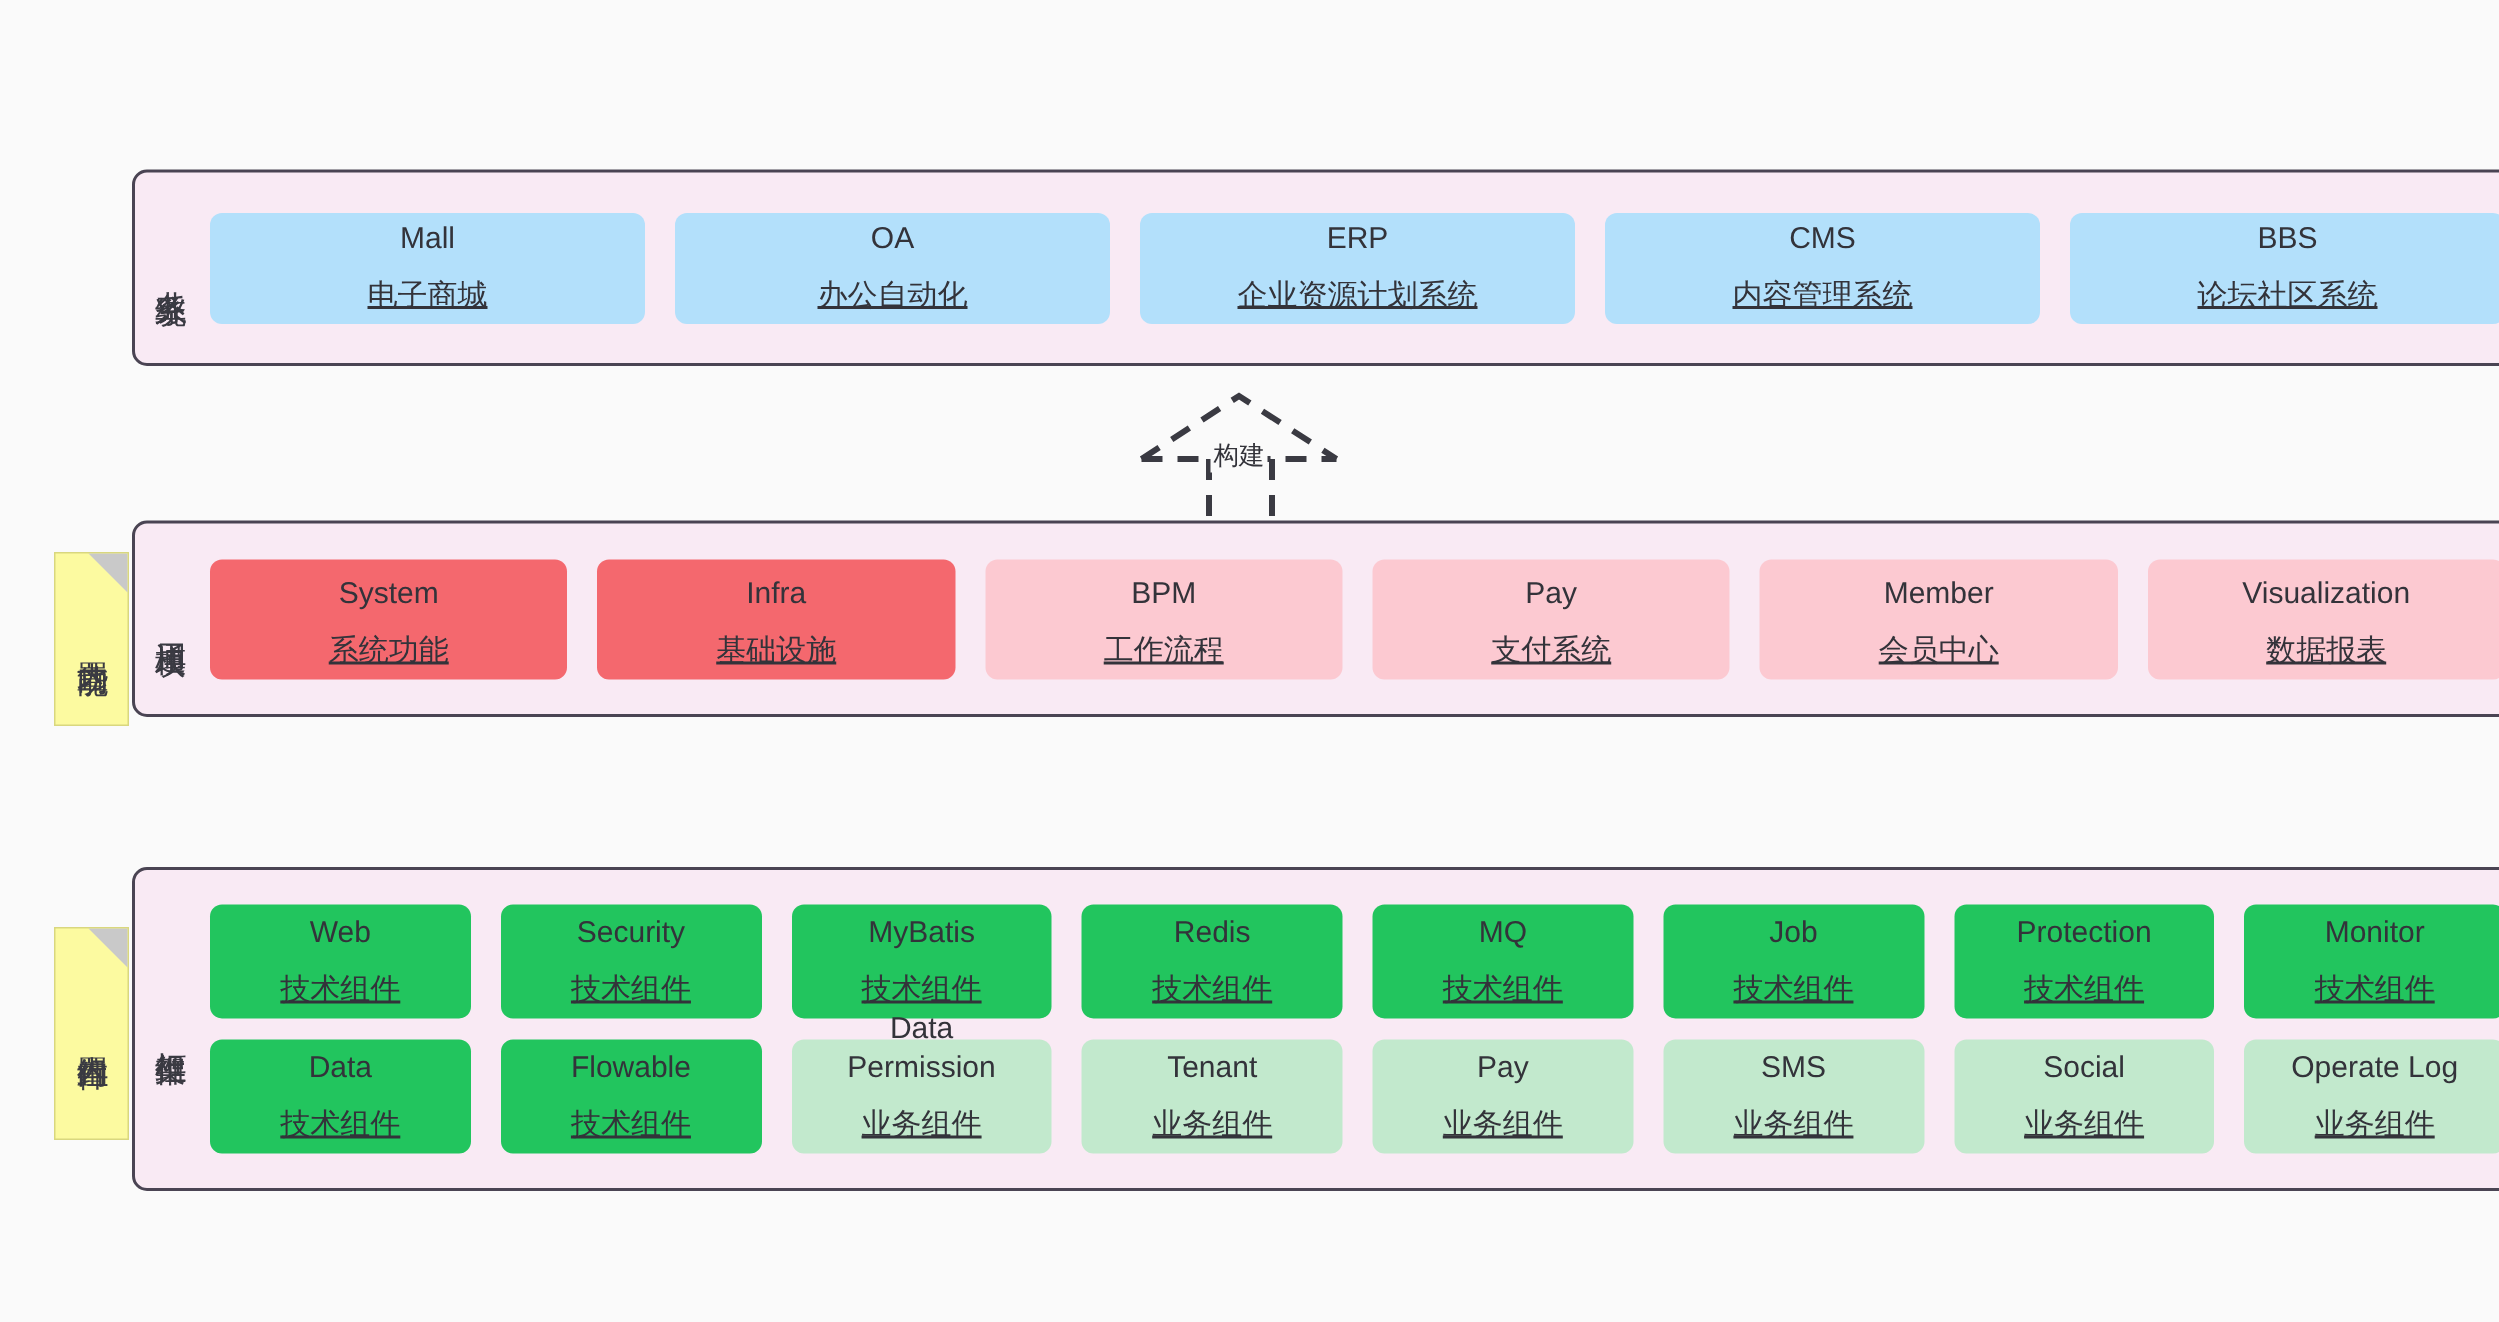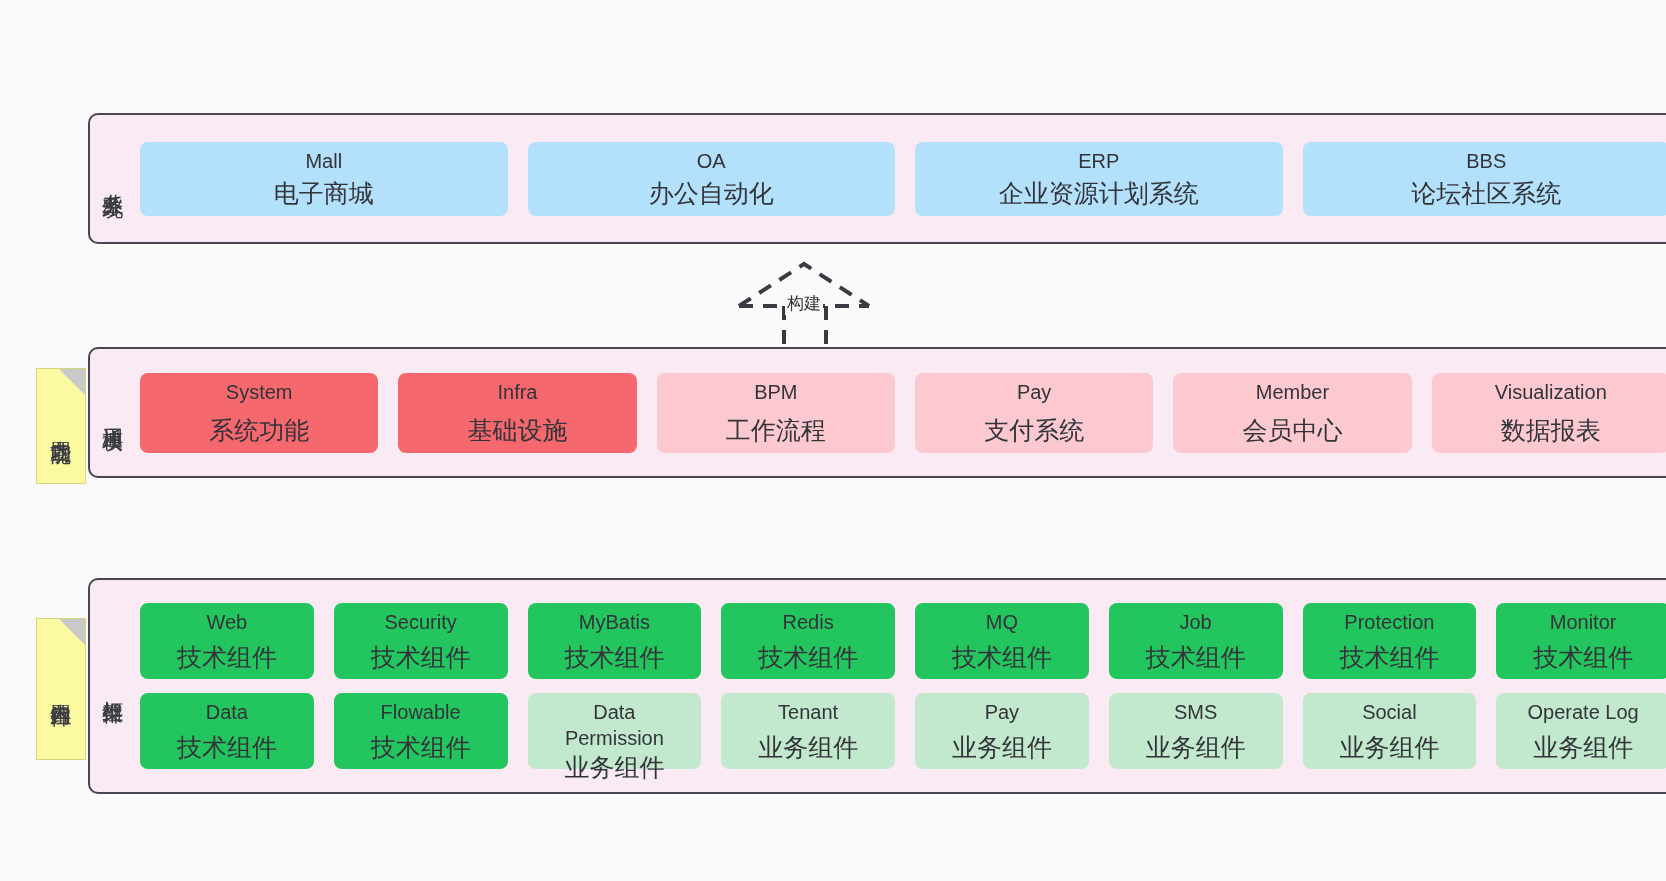--- a/index.html
+++ b/index.html
@@ -52,28 +52,29 @@
   }
 
   
   .node{
     flex:1 1 0;
     min-width:0;
     border-radius:8px;
     display:flex;
     flex-direction:column;
     align-items:center;
-    justify-content:space-between;
+    justify-content:flex-end;
     text-align:center;
     color:#33333a;
     padding:6px 16px;
     box-sizing:border-box;
+    gap:12px;
   }
   .node .t1{font-size:20px;line-height:1.3;}
-  .node .t2{font-size:25px;line-height:1.3;}
+  .node .t2{font-size:20px;line-height:1.3;text-decoration:underline;}
 
   .blue{background:#b3e0fb;}
   .red{background:#f4686e;}
   .pink{background:#fcc9d1;}
   .green{background:#22c55e;}
   .lgreen{background:#c2e9cd;}
 
   
   .note{
     position:absolute;
@@ -126,28 +127,32 @@
         </div>
         <div class="node blue">
           <span class="t1">OA</span>
           <span class="t2">办公自动化</span>
         </div>
         <div class="node blue">
           <span class="t1">ERP</span>
           <span class="t2">企业资源计划系统</span>
         </div>
         <div class="node blue">
+          <span class="t1">CMS</span>
+          <span class="t2">内容管理系统</span>
+        </div>
+        <div class="node blue">
           <span class="t1">BBS</span>
           <span class="t2">论坛社区系统</span>
         </div>
       </div>
     </div>
   </div>
 
-  <div class="arrow" style="left:736px;top:258px;width:140px;height:92px;">
+  <div class="arrow" style="left:758px;top:258px;width:140px;height:92px;">
     <svg width="140" height="92" viewBox="0 0 140 92">
       <path d="M3 48 L68 6 L133 48" fill="none" stroke="#3a3a42" stroke-width="4" stroke-dasharray="14,10" stroke-linecap="butt"></path>
       <path d="M3 48 L133 48" fill="none" stroke="#3a3a42" stroke-width="4" stroke-dasharray="14,10"></path>
       <path d="M48 48 L48 90 M90 48 L90 90" fill="none" stroke="#3a3a42" stroke-width="4" stroke-dasharray="14,10"></path>
     </svg>
     <span class="alabel" style="left:49px;top:34px;">构建</span>
   </div>
 
   <div class="note" style="left:36px;top:368px;width:50px;height:116px;">
     <span class="fold"></span>

